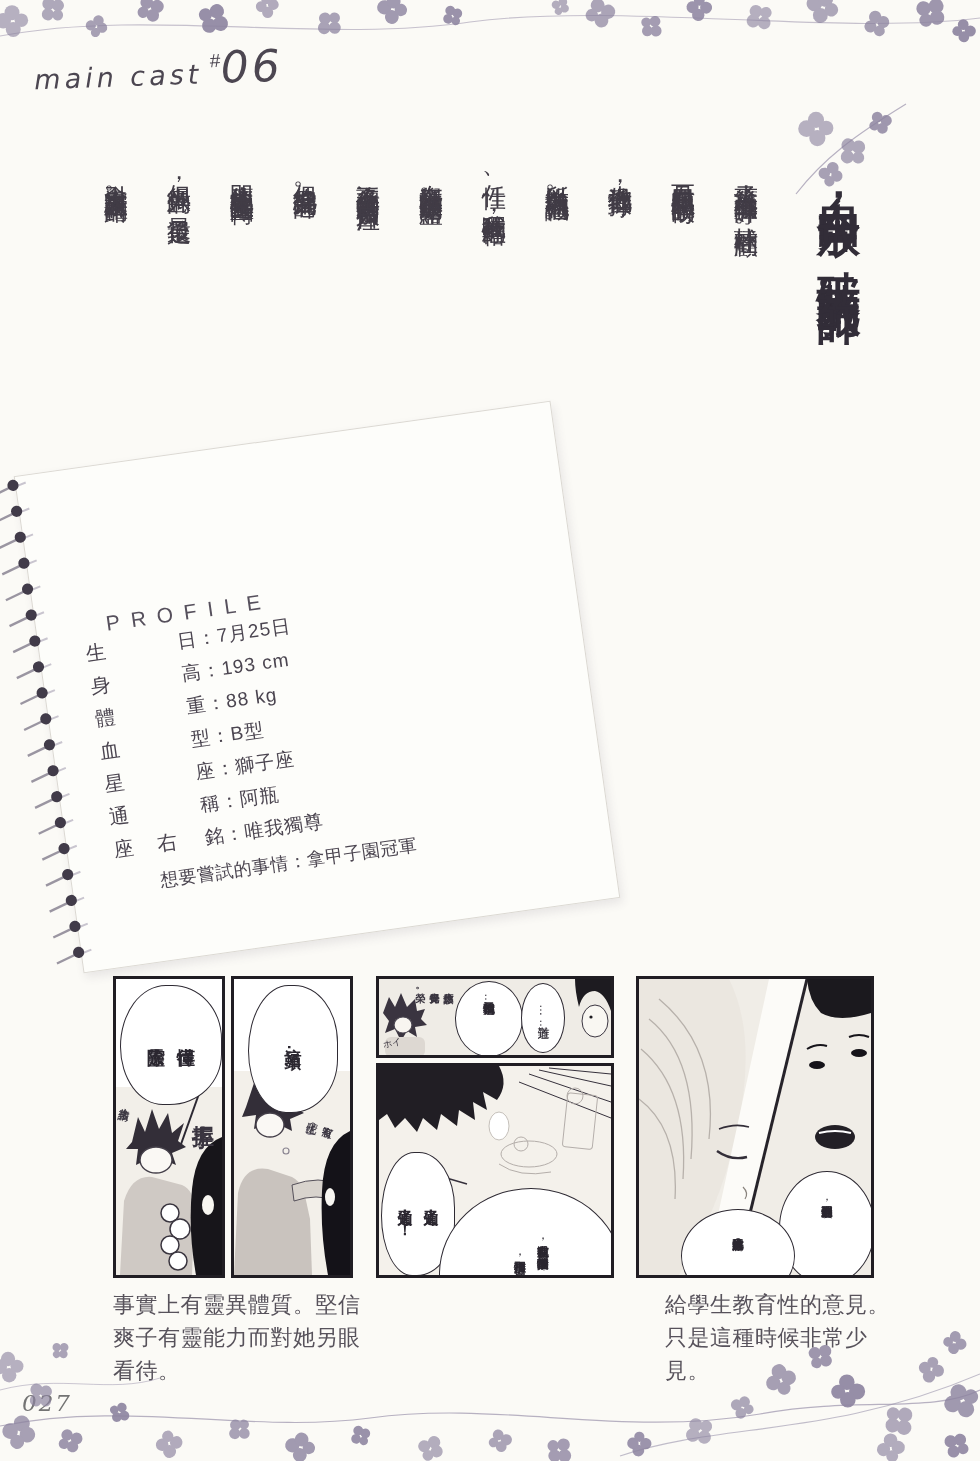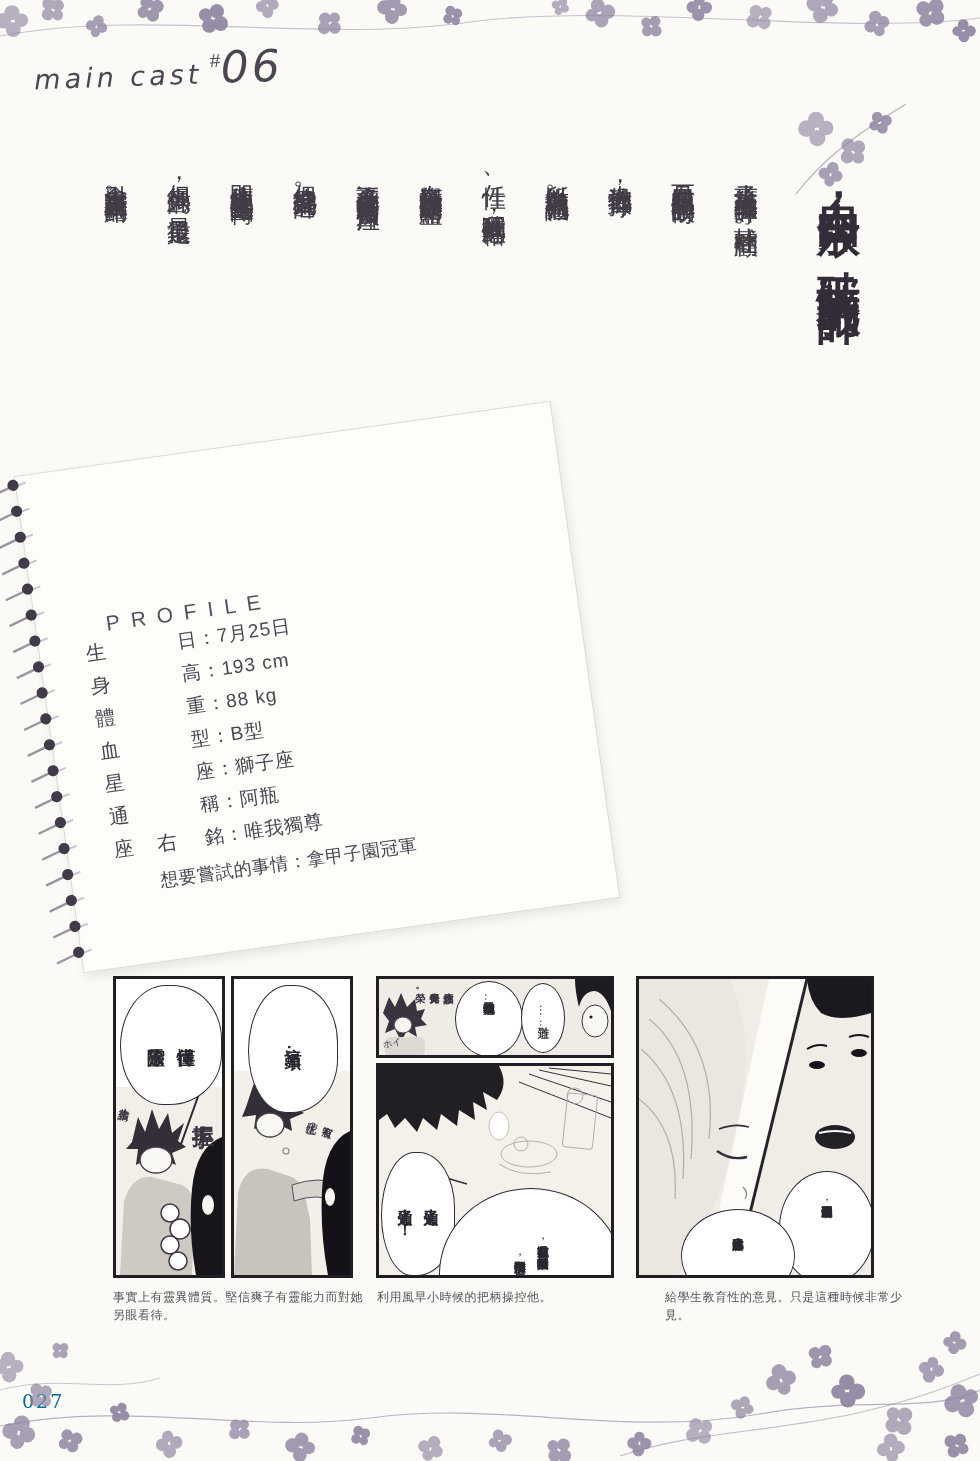--- a/index.html
+++ b/index.html
@@ -38,24 +38,24 @@
   .wish { font-size:18px; letter-spacing:0.5px; color:#4b4550; }
 
   
   .frame { position:absolute; background:#fff; border:3px solid #201d23; overflow:hidden; box-sizing:border-box; }
   .frame svg { position:absolute; inset:0; }
   .bub { position:absolute; background:#fff; border:1.4px solid #2e2a33; display:flex; align-items:center; justify-content:center;
          color:#2b2730; font-family:"Liberation Sans","DejaVu Sans",sans-serif; }
   .cloud { border-radius:48% 52% 55% 45% / 55% 48% 45% 52%; }
   .ellip { border-radius:50%; }
   .freetext { position:absolute; color:#3a3540; }
-  .caption { position:absolute; top:1288px; font-size:12px; line-height:1.5; letter-spacing:0.5px; color:#57525b; }
+  .caption { position:absolute; top:1288px; font-size:22px; line-height:1.5; letter-spacing:0.5px; color:#57525b; }
 
   #pagenum { position:absolute; left:22px; top:1390px; font-family:"DejaVu Serif","Liberation Serif",serif;
-             font-size:19px; letter-spacing:2px; color:#0369a1; }
+             font-size:23px; letter-spacing:2px; color:#737373;font-style:italic; }
 </style>
 </head>
 <body>
 
 <div id="page">
 
   <svg class="deco" style="left:0;top:0" width="980" height="80" viewBox="0 0 980 80">
     <defs>
       <g id="clv" fill="#8d84a0">
         <circle cx="-7" cy="-1" r="6.2"></circle>
@@ -332,21 +332,20 @@
     </svg>
     <div class="bub ellip" style="left:140px;top:192px;width:94px;height:112px">
       <div class="vtext" style="font-size:11.5px;height:62px;line-height:16px">就算遇到再怎麼不合理的事情，</div>
     </div>
     <div class="bub ellip" style="left:42px;top:230px;width:112px;height:92px">
       <div class="vtext" style="font-size:11.5px;height:52px;line-height:16px">結果也只有妳自己才有辦法解決吧？</div>
     </div>
   </div>
 
   <div class="caption" style="left:113px;width:252px">事實上有靈異體質。堅信爽子有靈能力而對她另眼看待。</div>
-  <div class="caption" style="left:377px;width:244px">利用風早小時候的把柄操控他。</div>
   <div class="caption" style="left:665px;width:244px">給學生教育性的意見。只是這種時候非常少見。</div>
 
   <div id="pagenum">027</div>
 
   <svg class="deco" style="left:0;top:1330px" width="980" height="131" viewBox="0 0 980 131">
     <path d="M0,96 C130,70 250,104 370,88 C500,70 620,108 760,84 C860,66 930,84 980,60" fill="none" stroke="#9a92ab" stroke-width="1.2" opacity="0.7"></path>
     <path d="M620,126 C720,92 830,108 980,44" fill="none" stroke="#9a92ab" stroke-width="1.1" opacity="0.6"></path>
     <path d="M0,60 C60,44 110,64 160,48" fill="none" stroke="#9a92ab" stroke-width="1" opacity="0.5"></path>
     <g id="g-bottom">
         <use href="#clv" transform="translate(8,38) scale(1.2) rotate(0)" opacity="0.62"></use>

